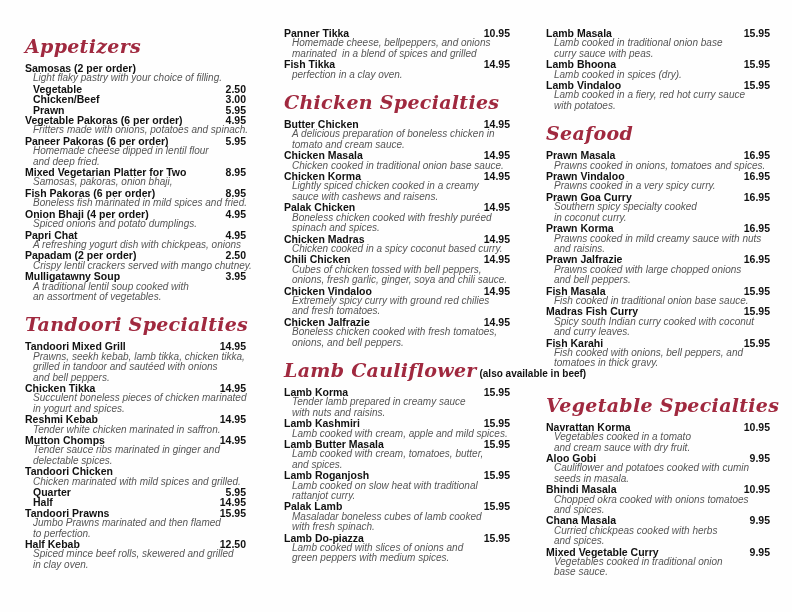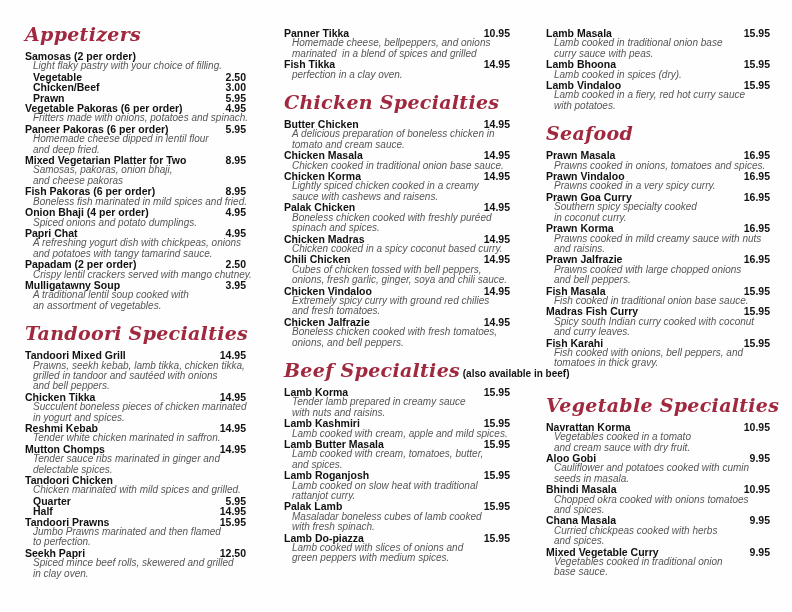--- a/index.html
+++ b/index.html
@@ -21,21 +21,21 @@
     padding: 20px 24px 0 25px;
     display: flex;
   }
   .col { flex: 0 0 auto; }
   .col:nth-child(1) { width: 221px; margin-right: 38px; }
   .col:nth-child(2) { width: 226px; margin-right: 36px; }
   .col:nth-child(3) { width: 224px; }
   .col > .item:first-child { margin-top: 8px; }
 
   .heading { margin: 12px 0 6px 0; white-space: nowrap; }
-  .col > .heading:first-child { margin-top: 4px; }
+  .col > .heading:first-child { margin-top: 16px; }
   .heading.extra-space { margin-top: 26px; }
   .heading-script {
     font-family: "DejaVu Serif", serif;
     font-style: italic;
     font-weight: bold;
     font-size: 19px;
     line-height: 20px;
     color: var(--heading-color);
     letter-spacing: 0.3px;
   }
@@ -109,21 +109,20 @@
         </div>
         <div class="desc">Homemade cheese dipped in lentil flour</div>
         <div class="desc">and deep fried.</div>
       </div>
       <div class="item">
         <div class="row">
           <span class="nm">Mixed Vegetarian Platter for Two</span>
           <span class="pr">8.95</span>
         </div>
         <div class="desc">Samosas, pakoras, onion bhaji,</div>
-        <div class="desc">and cheese pakoras</div>
       </div>
       <div class="item">
         <div class="row">
           <span class="nm">Fish Pakoras (6 per order)</span>
           <span class="pr">8.95</span>
         </div>
         <div class="desc">Boneless fish marinated in mild spices and fried.</div>
       </div>
       <div class="item">
         <div class="row">
@@ -131,21 +130,20 @@
           <span class="pr">4.95</span>
         </div>
         <div class="desc">Spiced onions and potato dumplings.</div>
       </div>
       <div class="item">
         <div class="row">
           <span class="nm">Papri Chat</span>
           <span class="pr">4.95</span>
         </div>
         <div class="desc">A refreshing yogurt dish with chickpeas, onions</div>
-        <div class="desc">and potatoes with tangy tamarind sauce.</div>
       </div>
       <div class="item">
         <div class="row">
           <span class="nm">Papadam (2 per order)</span>
           <span class="pr">2.50</span>
         </div>
         <div class="desc">Crispy lentil crackers served with mango chutney.</div>
       </div>
       <div class="item">
         <div class="row">
@@ -206,21 +204,21 @@
       <div class="item">
         <div class="row">
           <span class="nm">Tandoori Prawns</span>
           <span class="pr">15.95</span>
         </div>
         <div class="desc">Jumbo Prawns marinated and then flamed</div>
         <div class="desc">to perfection.</div>
       </div>
       <div class="item">
         <div class="row">
-          <span class="nm">Seekh Papri</span>
+          <span class="nm">Half Kebab</span>
           <span class="pr">12.50</span>
         </div>
         <div class="desc">Spiced mince beef rolls, skewered and grilled</div>
         <div class="desc">in clay oven.</div>
       </div>
     </div>
     <div class="col">
       <div class="item">
         <div class="row">
           <span class="nm">Panner Tikka</span>
@@ -292,21 +290,21 @@
         <div class="desc">and fresh tomatoes.</div>
       </div>
       <div class="item">
         <div class="row">
           <span class="nm">Chicken Jalfrazie</span>
           <span class="pr">14.95</span>
         </div>
         <div class="desc">Boneless chicken cooked with fresh tomatoes,</div>
         <div class="desc">onions, and bell peppers.</div>
       </div>
-      <div class="heading"><span class="heading-script">Beef Specialties</span><span class="heading-suffix"> (also available in beef)</span></div>
+      <div class="heading"><span class="heading-script">Lamb Cauliflower</span><span class="heading-suffix"> (also available in beef)</span></div>
       <div class="item">
         <div class="row">
           <span class="nm">Lamb Korma</span>
           <span class="pr">15.95</span>
         </div>
         <div class="desc">Tender lamb prepared in creamy sauce</div>
         <div class="desc">with nuts and raisins.</div>
       </div>
       <div class="item">
         <div class="row">

